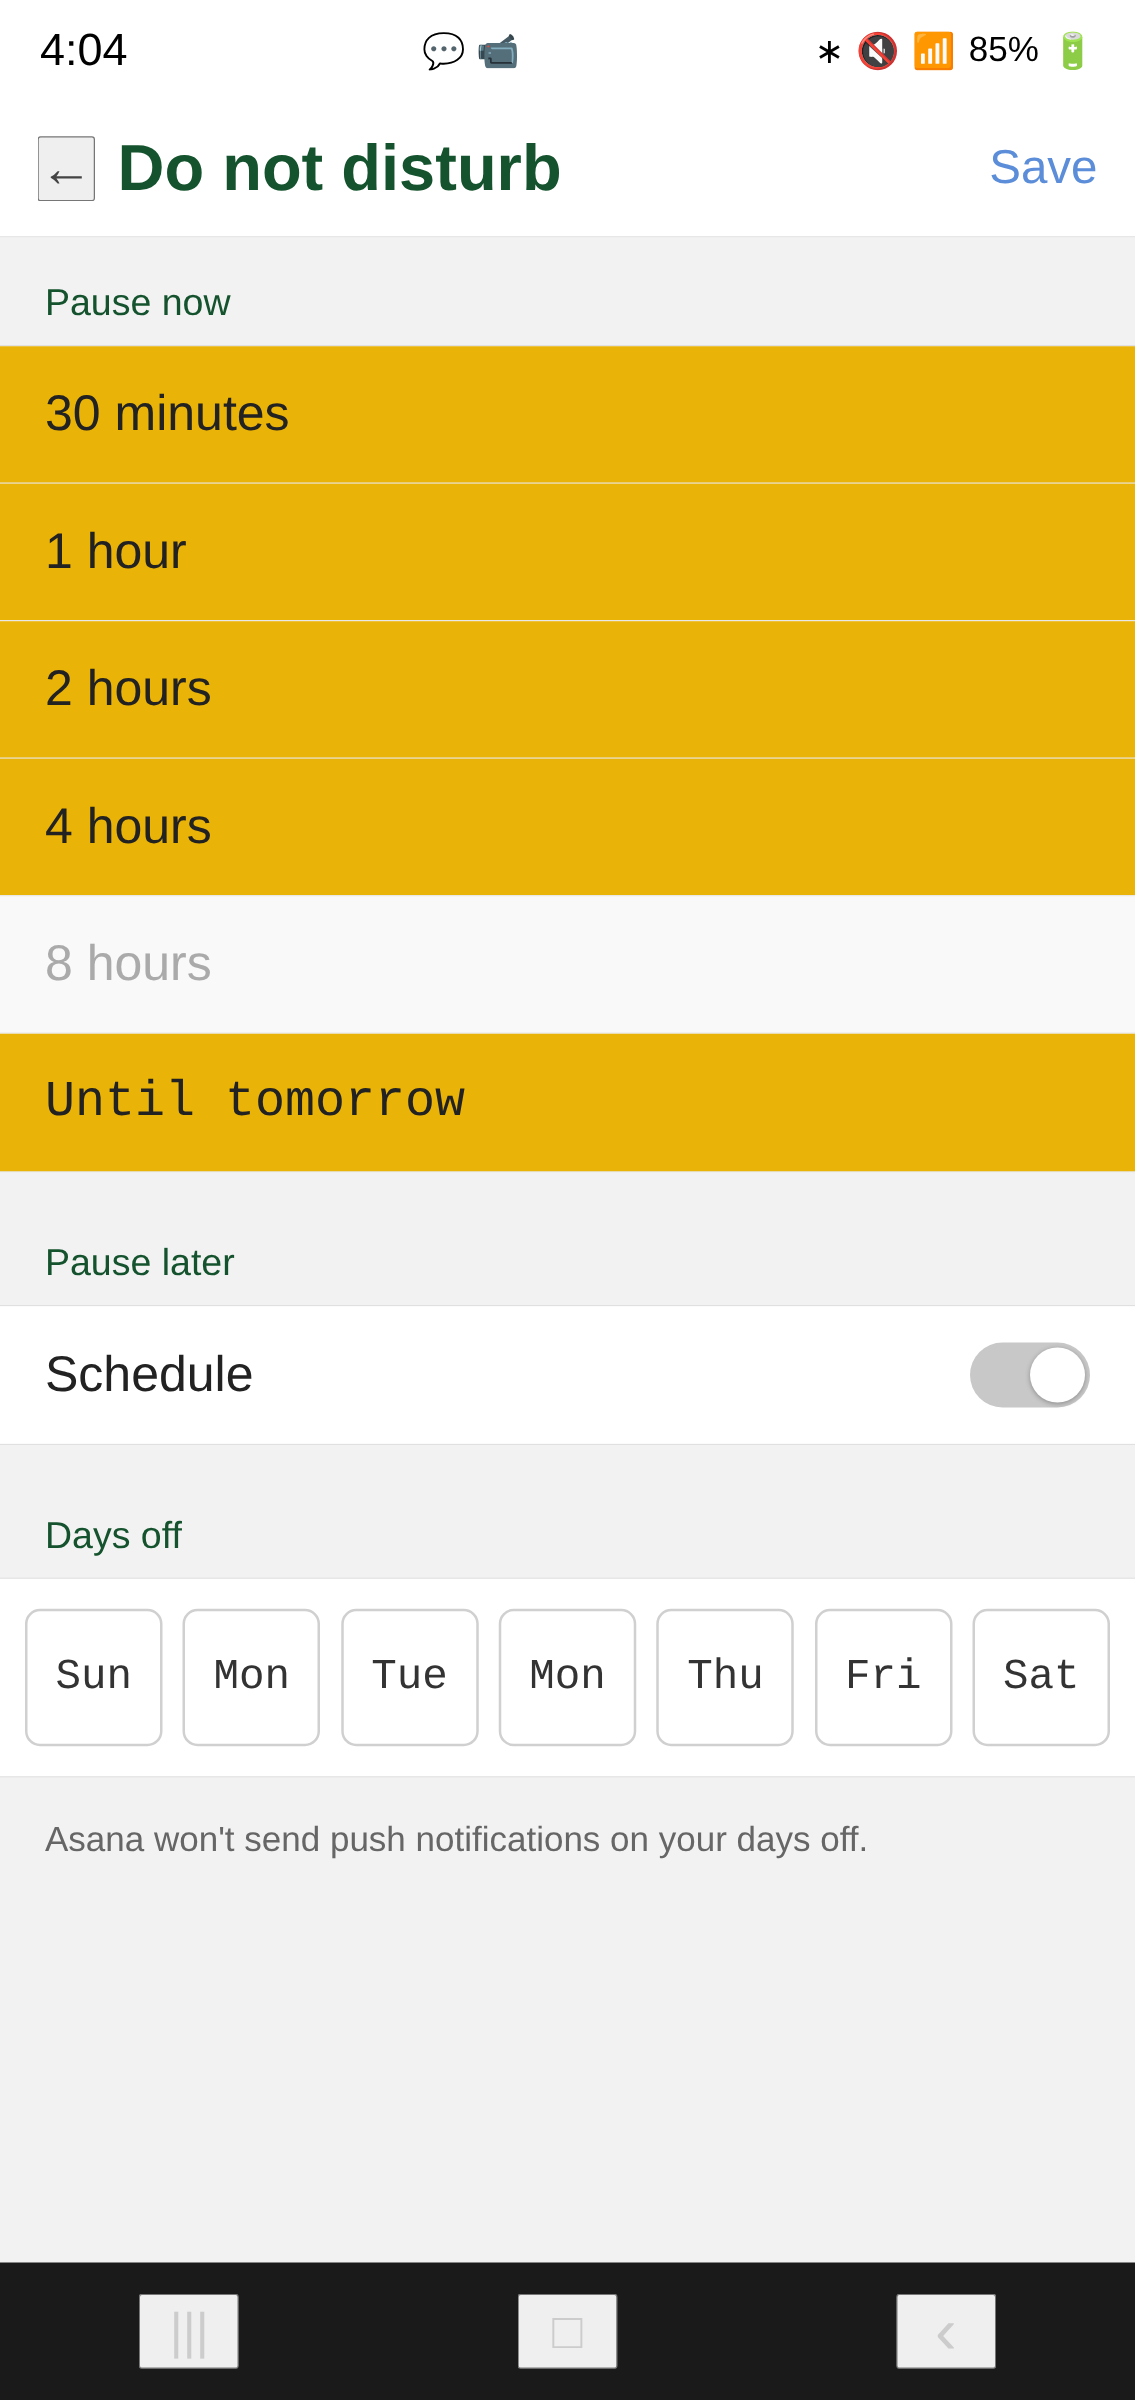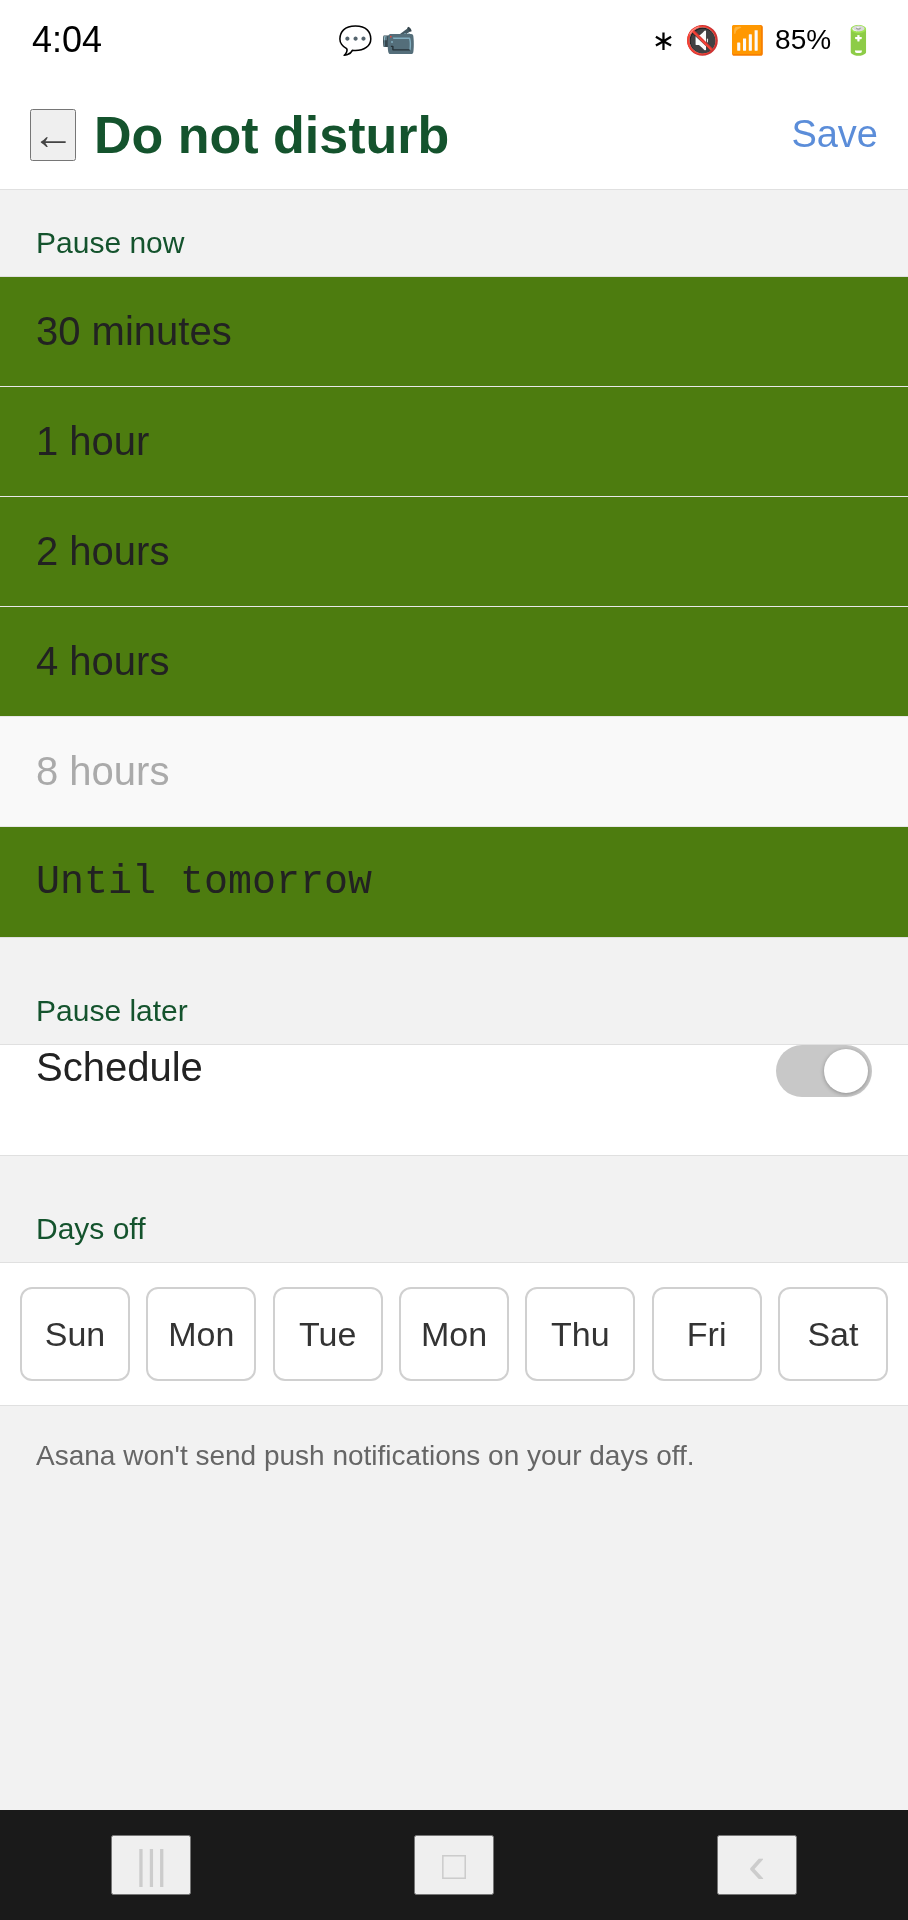--- a/index.html
+++ b/index.html
@@ -114,21 +114,21 @@
       border-bottom: 1px solid #e0e0e0;
     }
 
     .list-item {
       display: flex;
       align-items: center;
       padding: 0 36px;
       height: 110px;
       border-bottom: 1px solid #e8e8e8;
       cursor: pointer;
-      background: #4d7c0f;
+      background: #eab308;
       position: relative;
     }
 
     .list-item:last-child {
       border-bottom: none;
       font-family: Liberation Mono, monospace;
     }
 
     .list-item-text {
       font-size: 40px;
@@ -164,21 +164,21 @@
     .updating-dot {
       width: 18px;
       height: 18px;
       background: #7bc47f;
       border-radius: 50%;
     }
 
     
     .schedule-row {
       display: flex;
-      align-items: flex-start;
+      align-items: center;
       justify-content: space-between;
       padding: 0 36px;
       height: 110px;
       background: #fff;
     }
 
     .schedule-label {
       font-size: 40px;
       color: #222;
       font-weight: 400;
@@ -215,25 +215,26 @@
       border-top: 1px solid #e0e0e0;
       border-bottom: 1px solid #e0e0e0;
     }
 
     .day-item {
       display: flex;
       flex-direction: column;
       align-items: center;
       justify-content: center;
       width: 110px;
-      height: 94px;
+      height: 110px;
       border: 2px solid #d0d0d0;
       border-radius: 12px;
       cursor: pointer;
       background: #fff;
+      font-family: Liberation Mono, monospace;
     }
 
     .day-label {
       font-size: 34px;
       color: #333;
       font-weight: 400;
     }
 
     .days-note {
       font-size: 28px;

